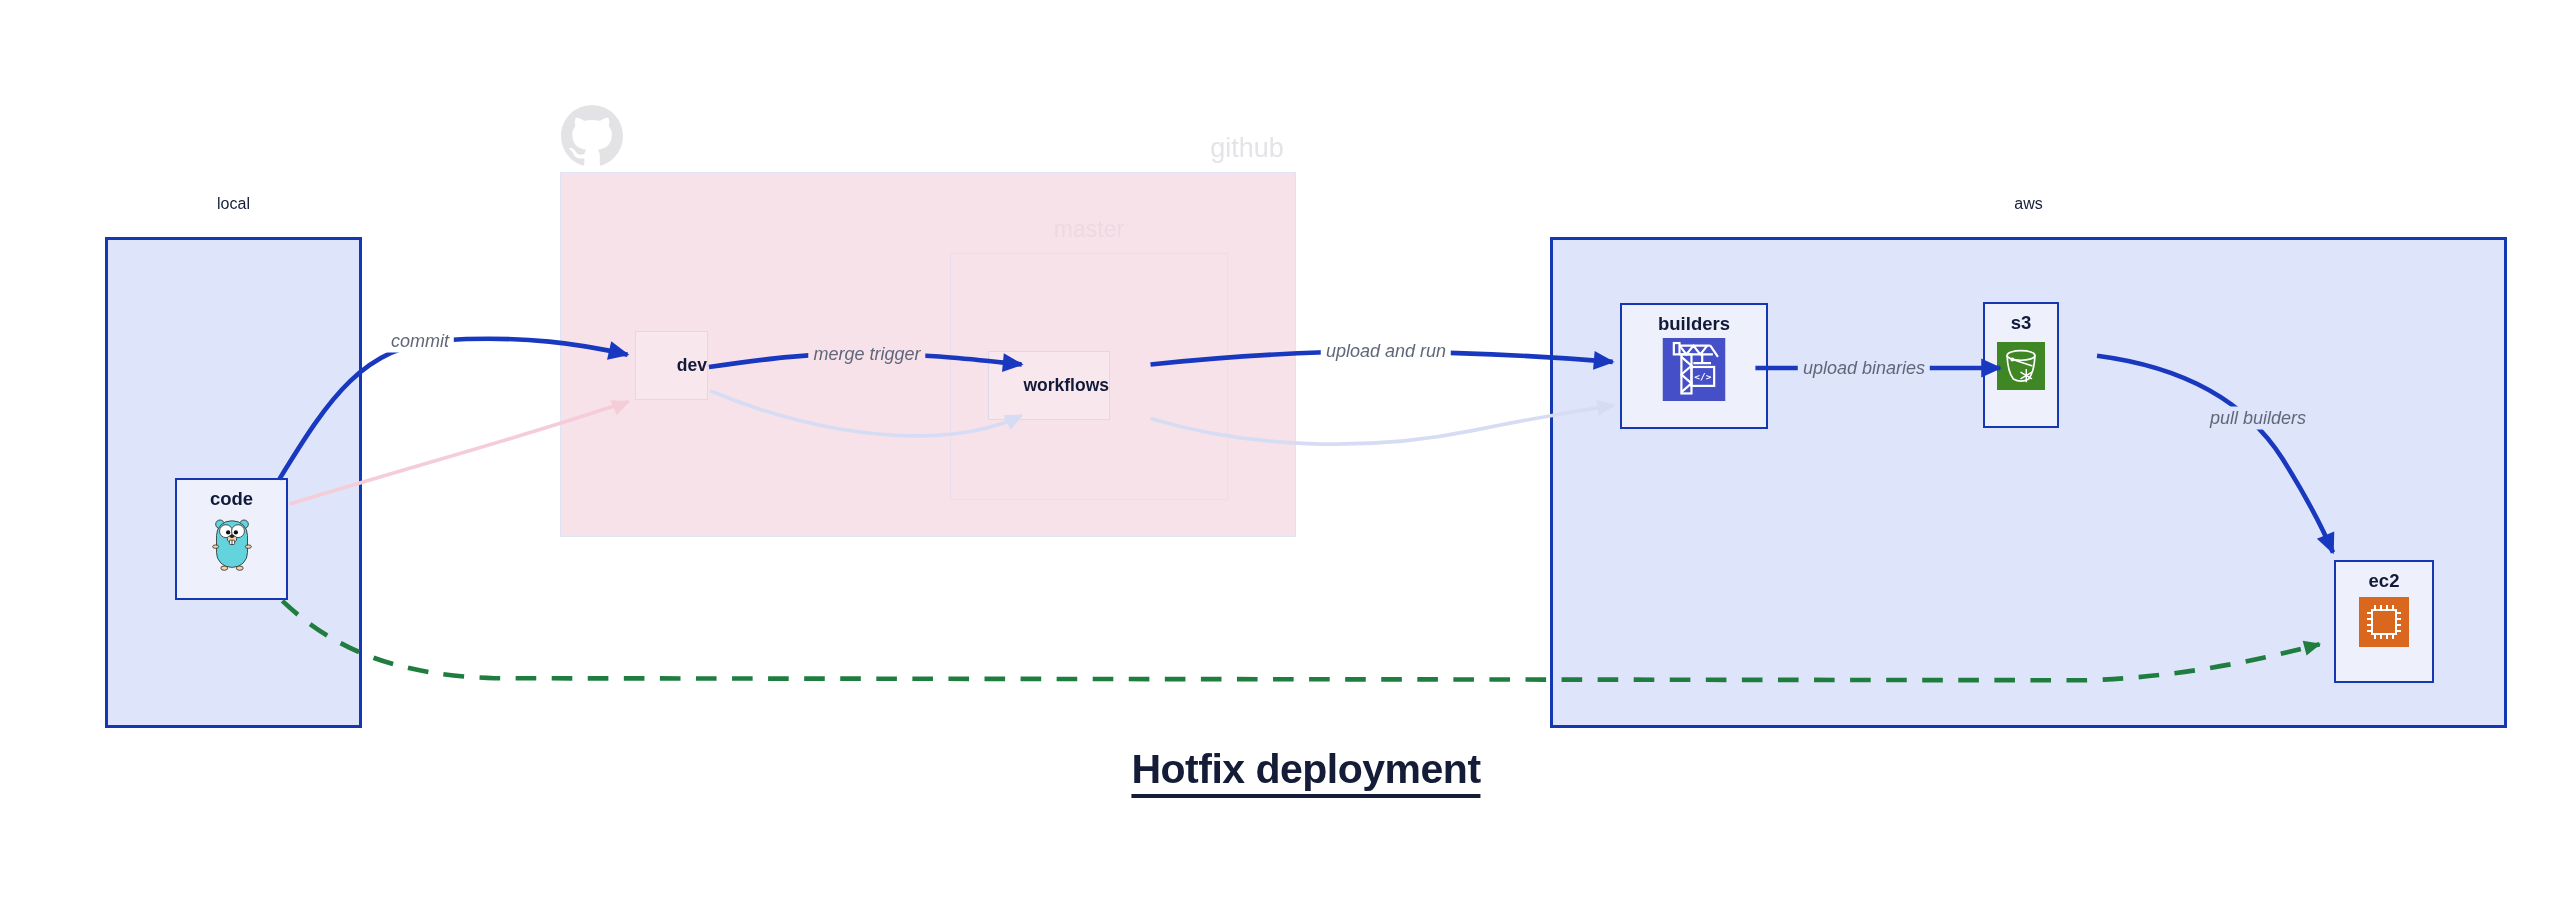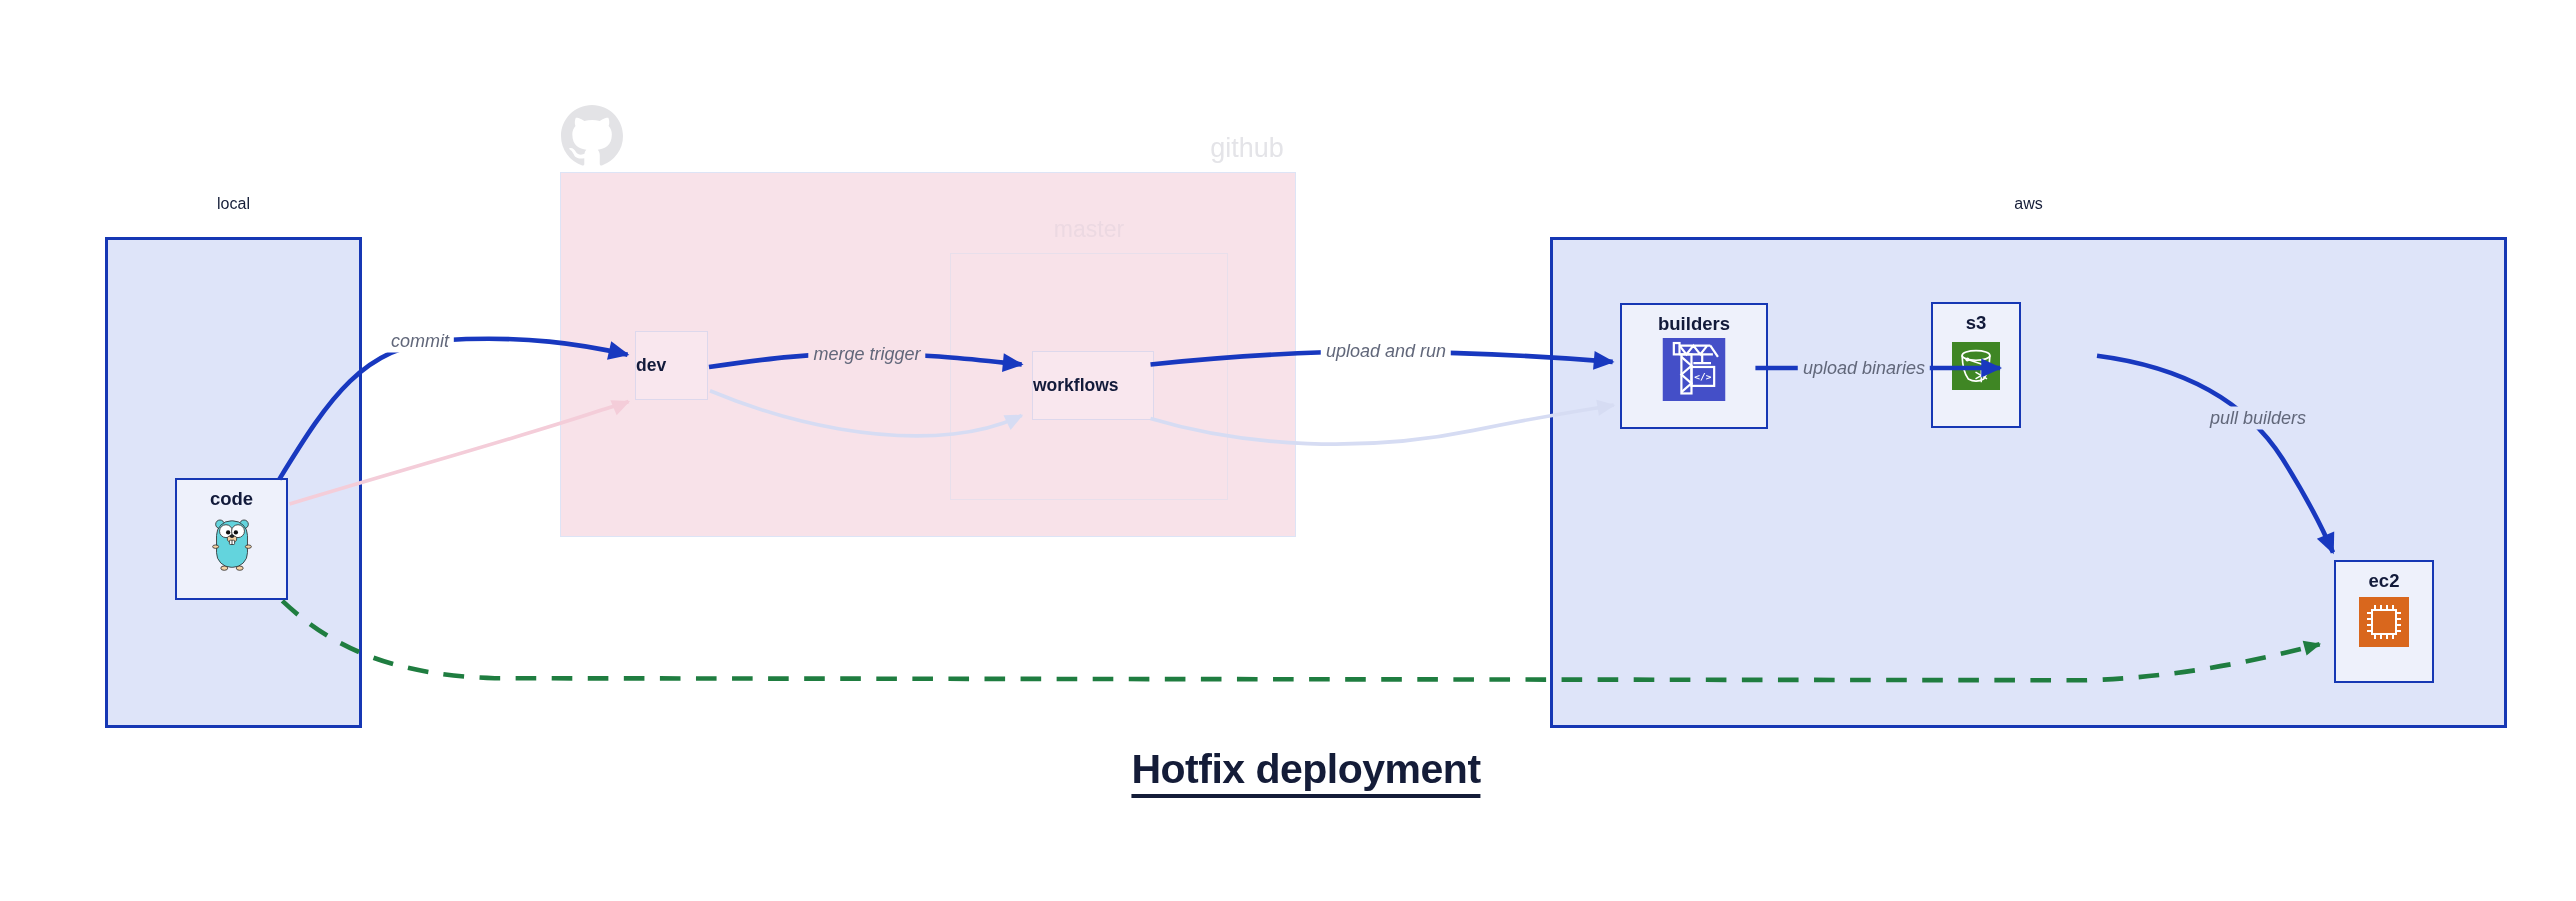--- a/index.html
+++ b/index.html
@@ -10,21 +10,21 @@
   .box-local,.box-aws{background:#dee4f9;border:3.1px solid #1637b4;}
   .box-github{background:#f8e2e9;border:1.5px solid #dde4f6;}
   .box-master{background:transparent;border:1.5px solid #e8dfeb;}
 
   .group-label{position:absolute;text-align:center;font-size:16px;font-weight:500;color:#151d38;}
   .group-label.faded-gh{color:#e4e4e8;font-size:27px;text-align:right;padding-right:7.2px;box-sizing:border-box;}
   .group-label.faded-master{color:#ecd9e2;font-size:23px;font-weight:500;}
 
   .node{position:absolute;box-sizing:border-box;background:#eef1fb;border:2.6px solid #1637b4;}
   .node .node-label{text-align:center;font-weight:bold;font-size:18.5px;color:#121a3a;margin-top:8.2px;}
-  .node.faded{background:#f9e7ee;border:1.5px solid #ddd8ec;display:flex;align-items:center;justify-content:flex-start;}
+  .node.faded{background:#f9e7ee;border:1.5px solid #ddd8ec;display:flex;align-items:center;justify-content:flex-end;}
   .node.faded .node-label{margin:0;font-size:17.5px;}
   .label-dev{color:#e0d2dd;}
   .label-workflows{color:#d8d3ea;}
 
   .icon-tile{position:absolute;left:50%;transform:translateX(-50%);}
 
   #edges{position:absolute;left:0;top:0;pointer-events:none;}
 
   .edge-label{position:absolute;transform:translate(-50%,-50%);font-style:italic;font-size:18px;color:#61677a;padding:1px 5.2px;white-space:nowrap;}
   .bg-white{background:#ffffff;}
@@ -74,42 +74,42 @@
         <rect x="44" y="55" width="12" height="10" rx="2" fill="#ffffff"></rect>
         <line x1="50" y1="55" x2="50" y2="65"></line>
       </g>
     </svg>
   </div>
 
   <div class="node faded" style="left:635px;top:331px;width:73px;height:69px">
     <div class="node-label label-dev">dev</div>
   </div>
 
-  <div class="node faded" style="left:1032px;top:351px;width:122px;height:69px">
+  <div class="node faded" style="left:988px;top:351px;width:122px;height:69px">
     <div class="node-label label-workflows">workflows</div>
   </div>
 
   <div class="node" style="left:1620px;top:303px;width:148px;height:126px">
     <div class="node-label">builders</div>
     <svg class="icon-tile" style="top:33px" width="63" height="63" viewBox="0 0 100 100">
       <rect x="0" y="0" width="100" height="100" fill="#444fc8"></rect>
       <g stroke="#ffffff" stroke-width="3.5" fill="none">
         <rect x="18" y="8" width="9" height="18"></rect>
         <path d="M27 12 H76 M27 26 H80 M27 12 L38 26 L49 12 L60 26 L71 12 M76 12 L88 30"></path>
         <rect x="30" y="26" width="16" height="62"></rect>
         <path d="M30 30 L46 44 L30 58 L46 72 L30 86"></path>
         <line x1="63" y1="26" x2="63" y2="40"></line>
         <line x1="49" y1="40" x2="77" y2="40"></line>
         <rect x="46" y="46" width="36" height="30"></rect>
       </g>
       <text x="64" y="67" text-anchor="middle" fill="#ffffff" font-size="15" font-weight="bold" font-family="DejaVu Sans Mono, monospace">&lt;/&gt;</text>
     </svg>
   </div>
 
-  <div class="node" style="left:1931px;top:302px;width:90px;height:126px">
+  <div class="node" style="left:1983px;top:302px;width:76px;height:126px">
     <div class="node-label">s3</div>
     <svg class="icon-tile" style="top:38px" width="48" height="48" viewBox="0 0 100 100">
       <rect x="0" y="0" width="100" height="100" fill="#3f8624"></rect>
       <g stroke="#ffffff" stroke-width="3.5" fill="none">
         <ellipse cx="50" cy="28" rx="29" ry="10"></ellipse>
         <path d="M21 28 C22 52 27 68 34 77 Q50 86 66 77 C73 68 78 52 79 28"></path>
         <line x1="31" y1="36" x2="74" y2="50"></line>
       </g>
       <circle cx="32" cy="36.5" r="4" fill="#ffffff"></circle>
       <g stroke="#ffffff" stroke-width="3" fill="none">

